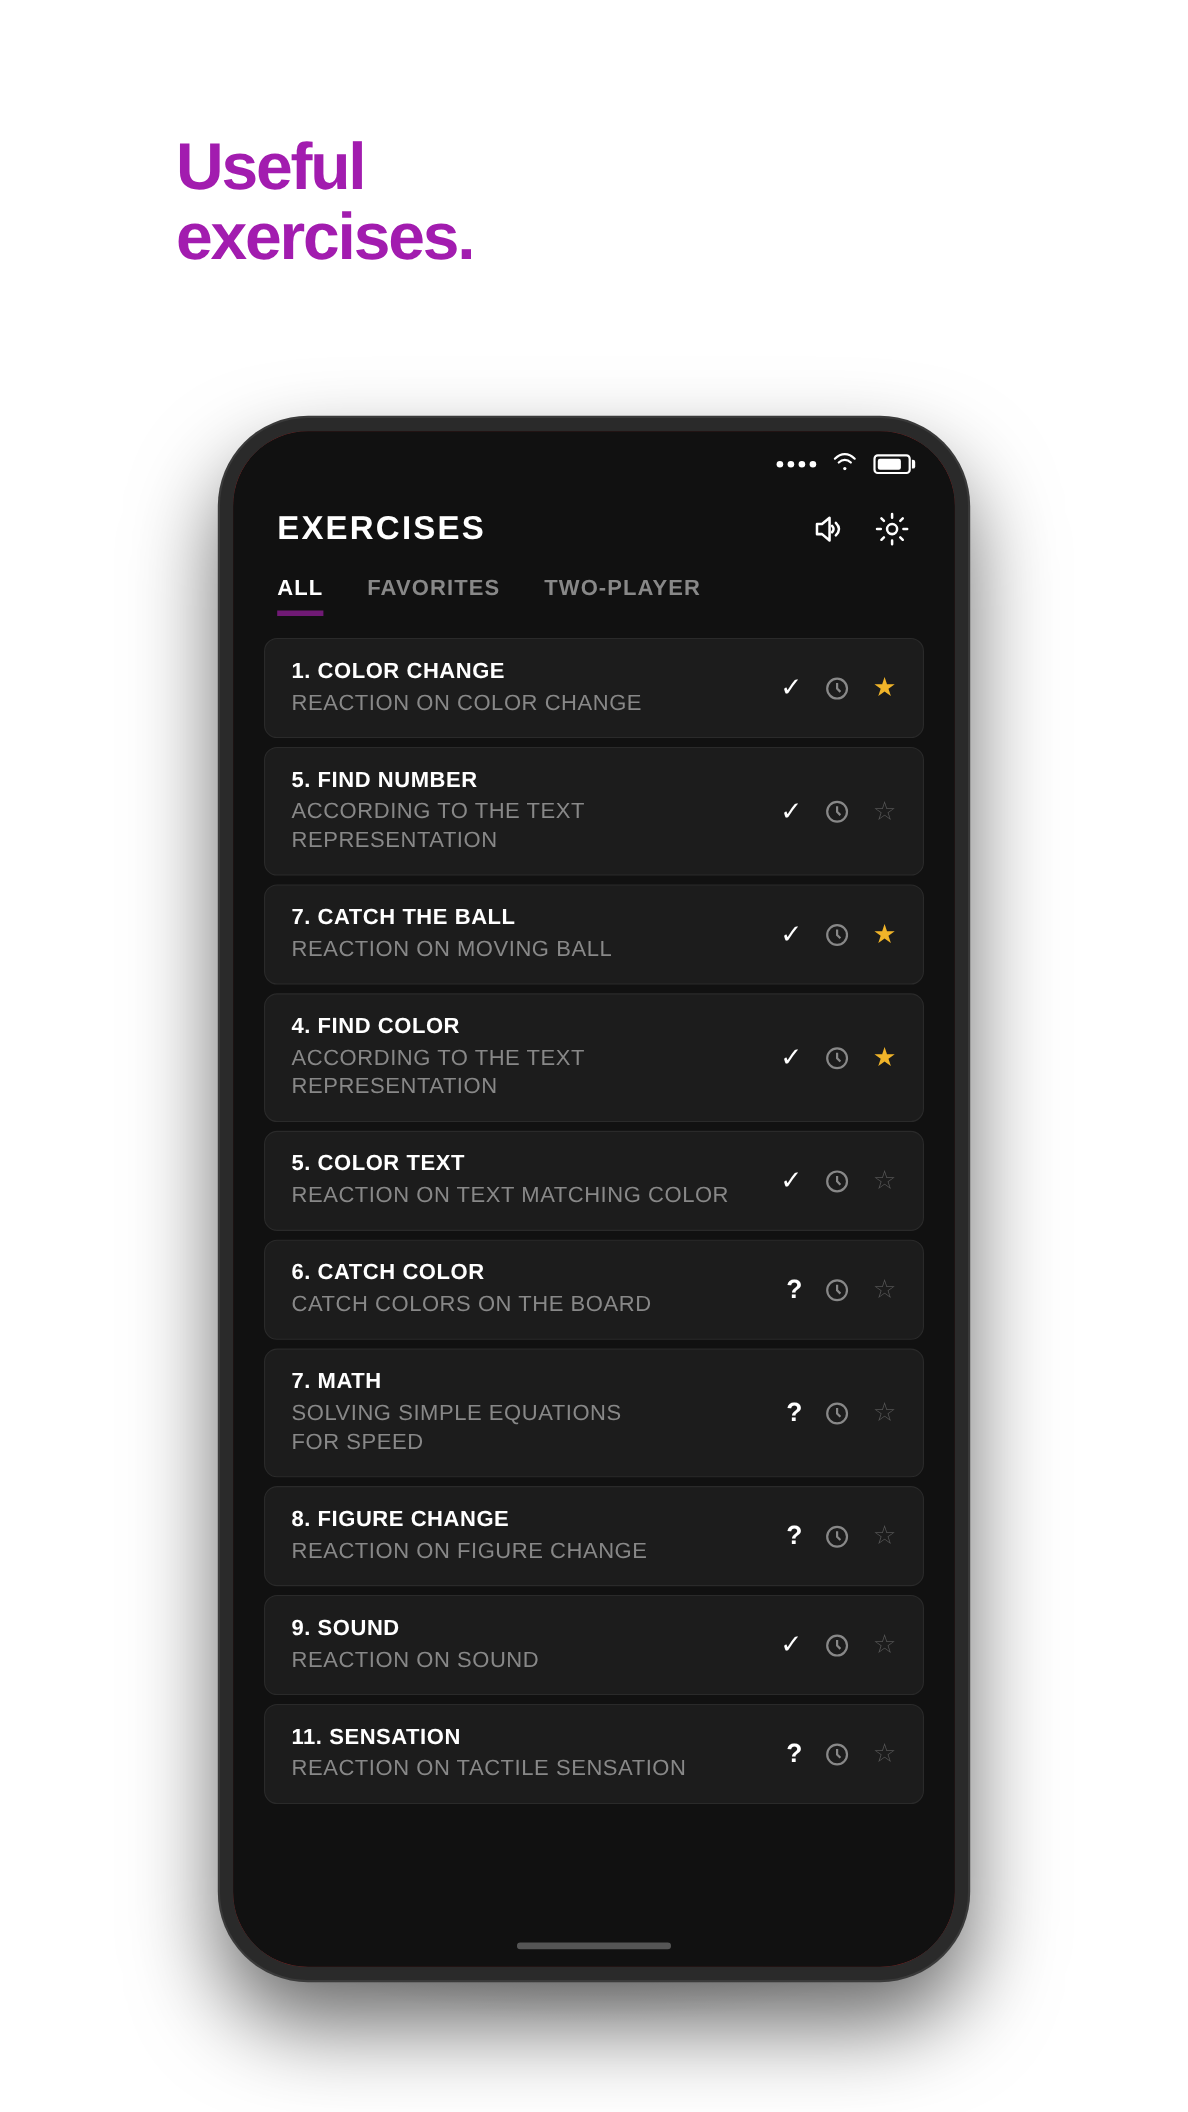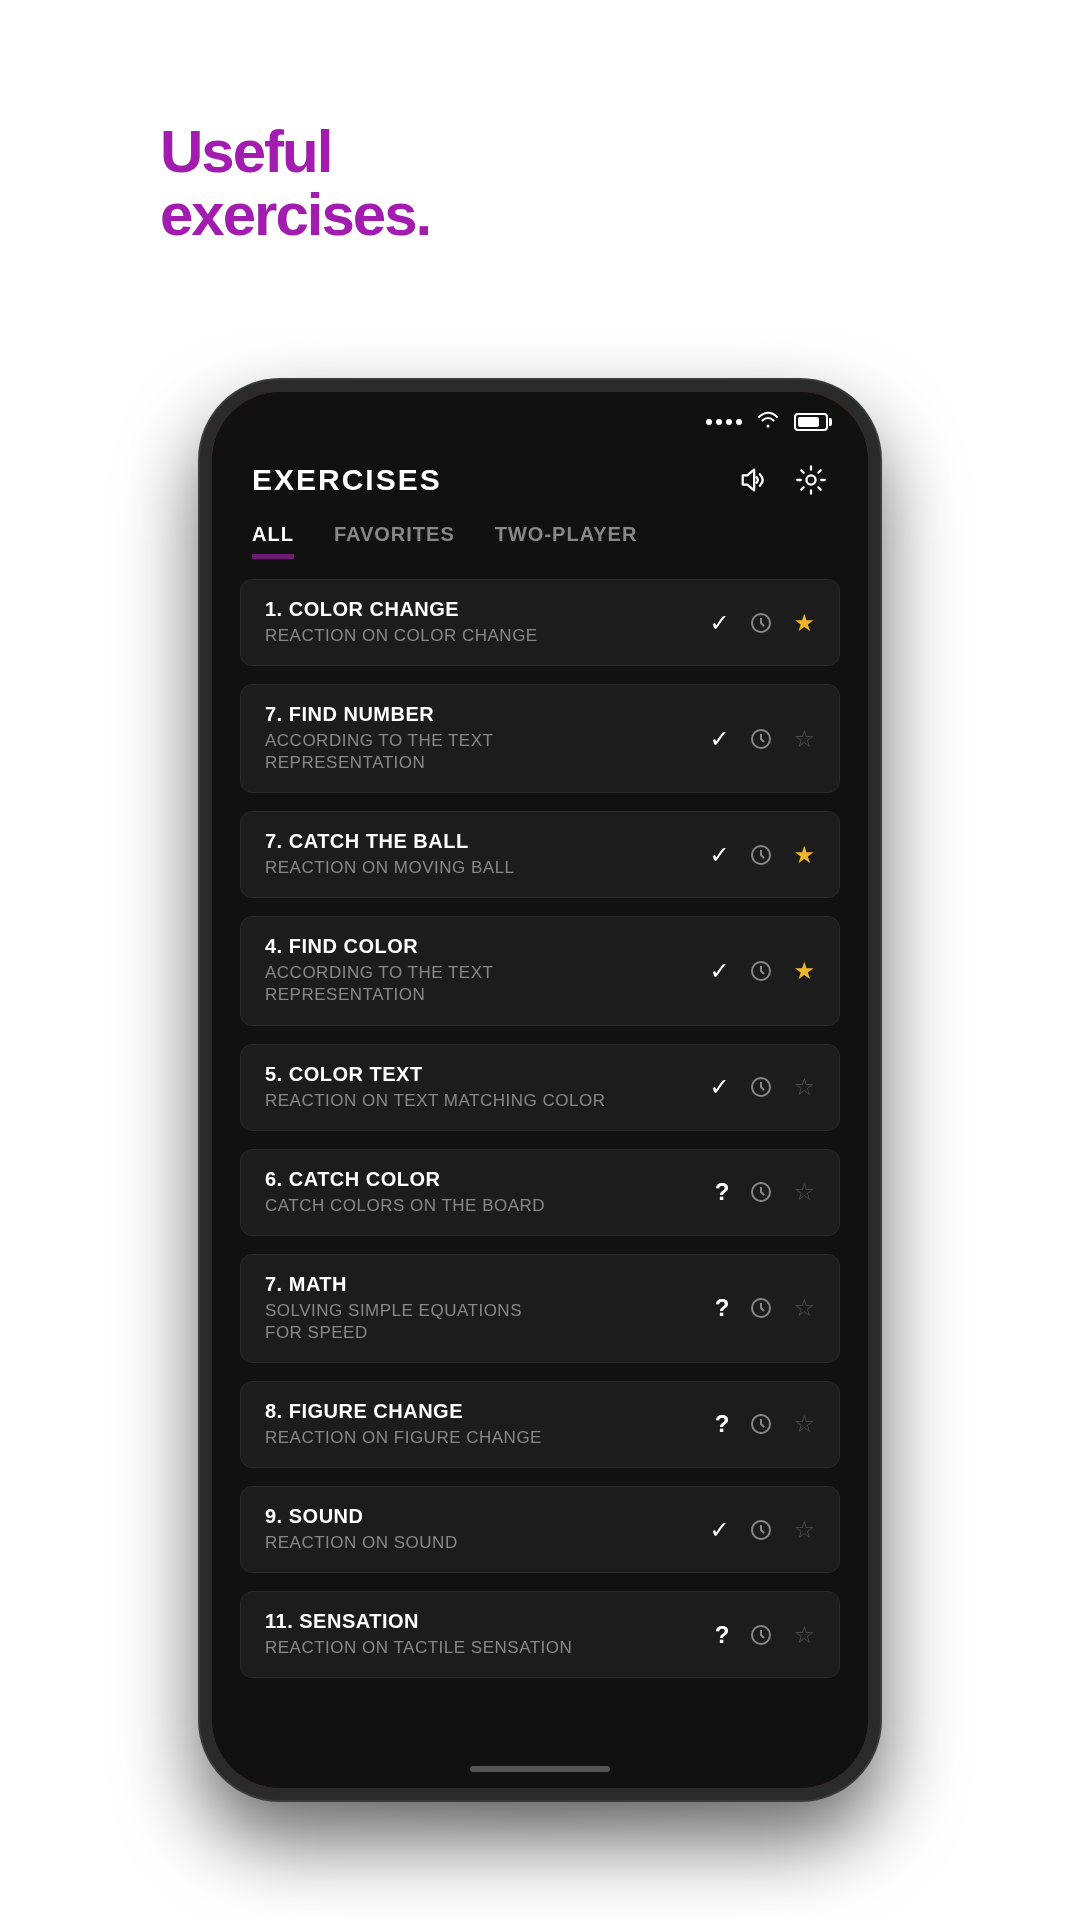--- a/index.html
+++ b/index.html
@@ -191,21 +191,21 @@
       border-bottom: 5px solid #701a75;
     }
 
     
     .exercise-list {
       flex: 1;
       overflow: hidden;
       padding: 20px 28px 20px 28px;
       display: flex;
       flex-direction: column;
-      gap: 18px;
+      gap: 8px;
     }
 
     .exercise-item {
       background: #1c1c1c;
       border: 1px solid #2a2a2a;
       border-radius: 12px;
       padding: 18px 24px;
       display: flex;
       align-items: center;
       justify-content: space-between;
@@ -219,21 +219,21 @@
 
     .exercise-title {
       font-size: 20px;
       font-weight: 900;
       color: #fff;
       letter-spacing: 0.5px;
       margin-bottom: 4px;
     }
 
     .exercise-subtitle {
-      font-size: 17px;
+      font-size: 20px;
       font-weight: 500;
       color: #888;
       letter-spacing: 0.5px;
       line-height: 1.3;
     }
 
     .exercise-actions {
       display: flex;
       align-items: center;
       gap: 20px;
@@ -359,21 +359,21 @@
                 <circle cx="12" cy="12" r="9"></circle>
                 <polyline points="12,7 12,12 15,15"></polyline>
               </svg>
             </span>
             <span class="star-icon star-filled">★</span>
           </div>
         </div>
 
         <div class="exercise-item">
           <div class="exercise-info">
-            <div class="exercise-title">7. FIND NUMBER</div>
+            <div class="exercise-title">5. FIND NUMBER</div>
             <div class="exercise-subtitle">ACCORDING TO THE TEXT<br>REPRESENTATION</div>
           </div>
           <div class="exercise-actions">
             <span class="action-icon check">✓</span>
             <span class="action-icon">
               <svg width="24" height="24" viewBox="0 0 24 24" fill="none" stroke="#888" stroke-width="2">
                 <circle cx="12" cy="12" r="9"></circle>
                 <polyline points="12,7 12,12 15,15"></polyline>
               </svg>
             </span>

